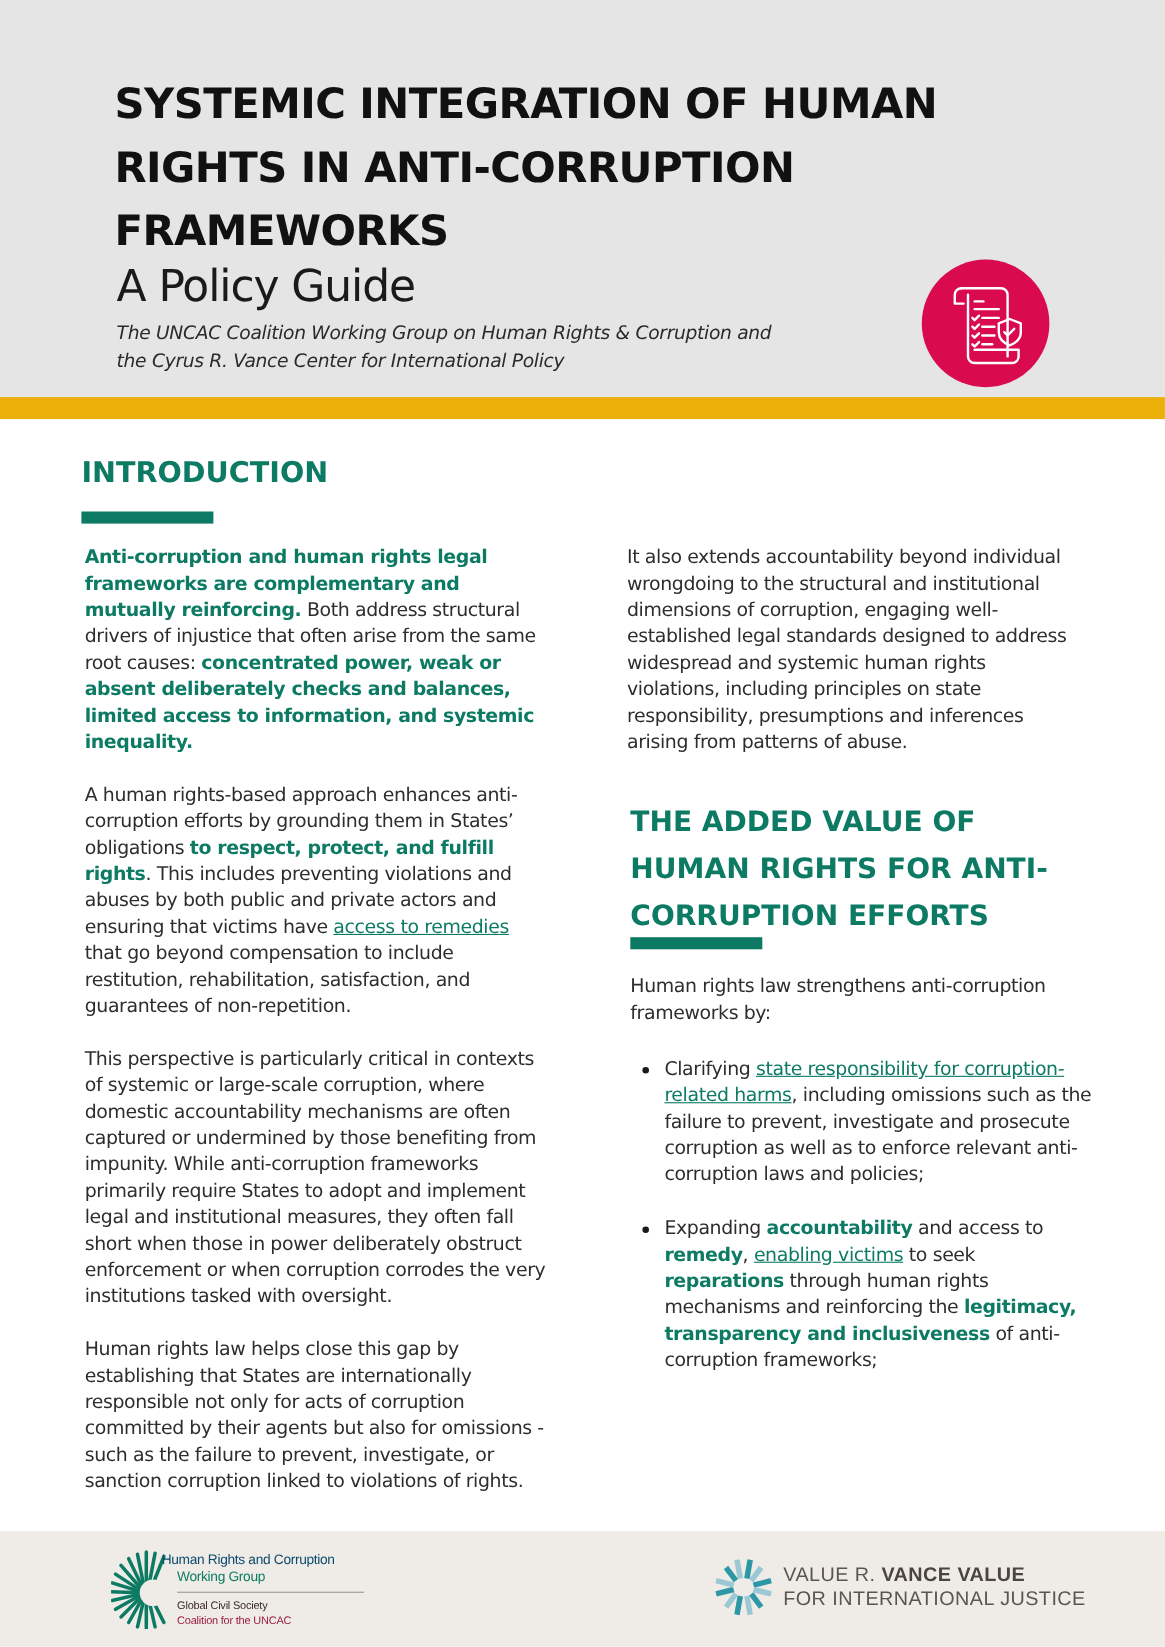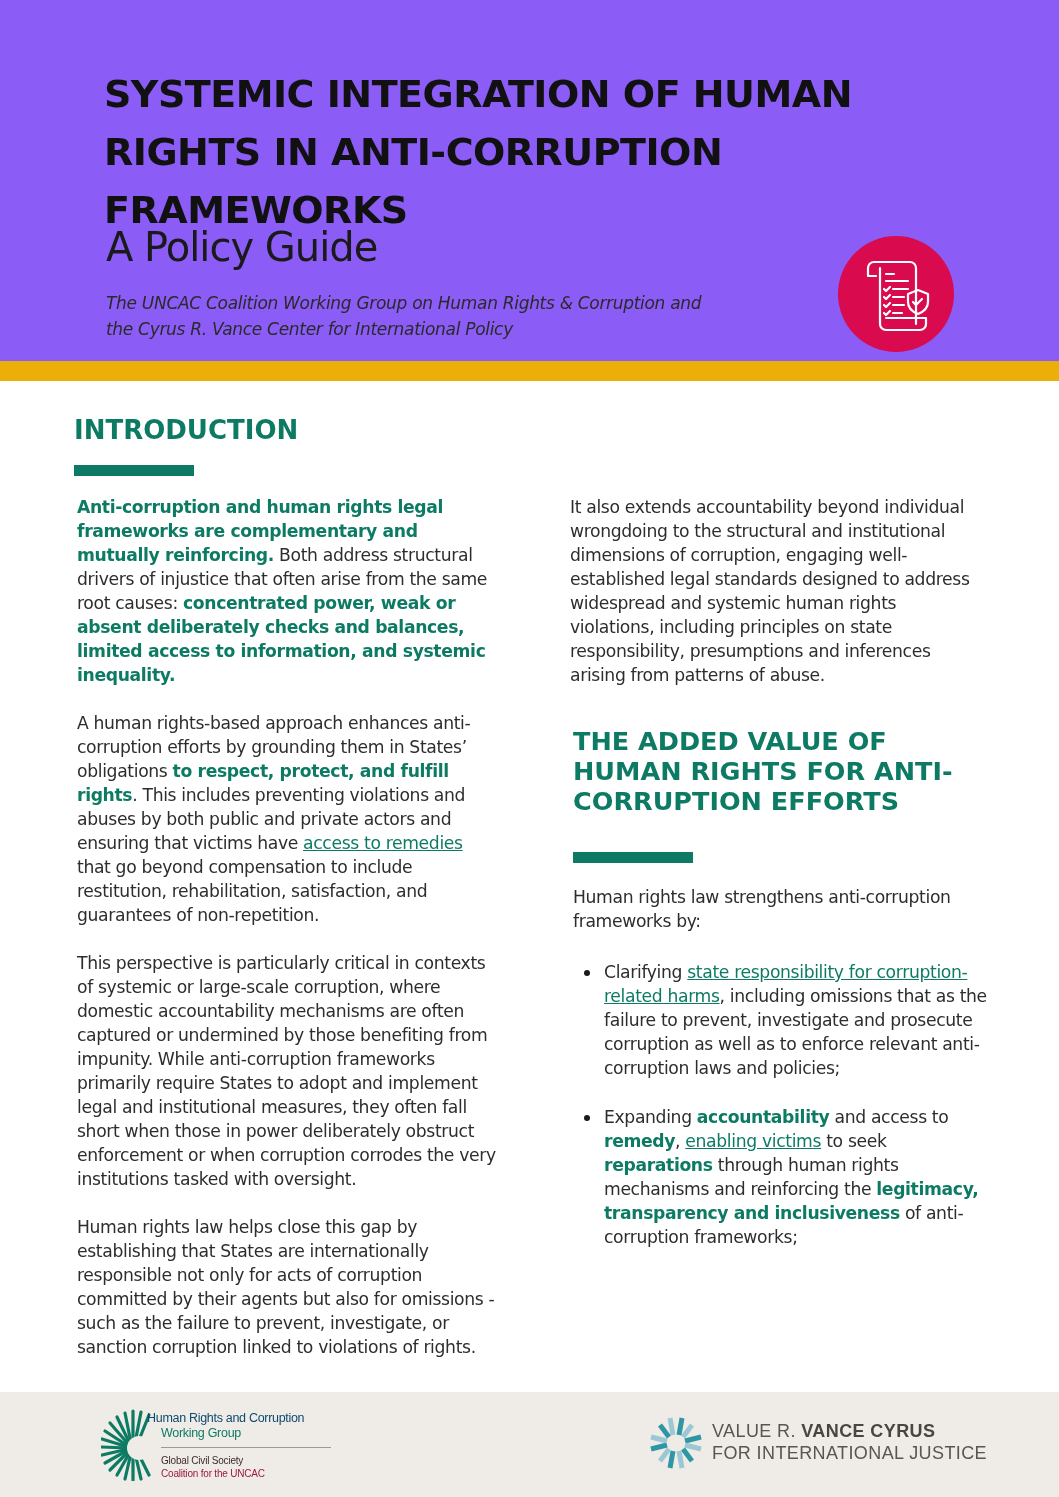--- a/index.html
+++ b/index.html
@@ -4,34 +4,34 @@
 <style>
   html, body { margin: 0; padding: 0; }
   body {
     width: 1059px; height: 1497px; position: relative; overflow: hidden;
     background: #ffffff;
     font-family: "Liberation Sans", "DejaVu Sans", sans-serif;
     color: #2b2b2b;
   }
   .header {
     position: absolute; left: 0; top: 0; width: 1059px; height: 361px;
-    background: #8b5cf6;
+    background: #e5e5e5;
   }
   .gold-stripe {
     position: absolute; left: 0; top: 361px; width: 1059px; height: 20px;
     background: #ecaf0a;
   }
   .title {
     position: absolute; left: 104px; top: 40px; width: 780px;
     font-family: "DejaVu Sans", sans-serif; font-weight: bold;
     font-size: 38px; line-height: 58px; color: #111111;
     letter-spacing: -0.5px; text-transform: uppercase;
   }
   .subtitle {
-    position: absolute; left: 106px; top: 222px;
+    position: absolute; left: 106px; top: 236px;
     font-family: "DejaVu Sans", sans-serif; font-weight: normal;
     font-size: 40px; line-height: 50px; color: #1a1a1a; letter-spacing: -1px;
   }
   .authors {
     position: absolute; left: 106px; top: 290px; width: 620px;
     font-family: "DejaVu Sans", sans-serif; font-style: italic;
     font-size: 17px; line-height: 26px; color: #2a2a2a; letter-spacing: -0.3px;
   }
   .doc-badge {
     position: absolute; left: 838px; top: 236px; width: 116px; height: 116px;
@@ -47,21 +47,21 @@
   .hl { color: #0d7b64; font-weight: bold; }
   .lnk { color: #0d7b64; text-decoration: underline; font-weight: normal; }
 
   .section-h {
     font-family: "DejaVu Sans", sans-serif; font-weight: bold;
     color: #0d7b64; text-transform: uppercase; margin: 0;
   }
   .intro-h { position: absolute; left: 74px; top: 414px; font-size: 26px; line-height: 32px; }
   .intro-bar { position: absolute; left: 74px; top: 465px; width: 120px; height: 11px; background: #0d7b64; }
 
-  .added-h { position: absolute; left: 573px; top: 726px; width: 400px; font-size: 25.5px; line-height: 30px; }
+  .added-h { position: absolute; left: 573px; top: 726px; width: 400px; font-size: 25.5px; line-height: 43px; }
   .added-bar { position: absolute; left: 573px; top: 852px; width: 120px; height: 11px; background: #0d7b64; }
   .added-intro { position: absolute; left: 573px; top: 885px; width: 415px; }
 
   .bullets { position: absolute; left: 573px; top: 960px; width: 420px; list-style: none; padding: 0; margin: 0; }
   .bullets li { position: relative; padding-left: 31px; margin-bottom: 25px; }
   .bullets li::before {
     content: ""; position: absolute; left: 11px; top: 10px;
     width: 6px; height: 6px; border-radius: 50%; background: #1a1a1a;
   }
 
@@ -132,21 +132,21 @@
 <div class="col col-right">
   <p>It also extends accountability beyond individual wrongdoing to the structural and institutional dimensions of corruption, engaging well-established legal standards designed to address widespread and systemic human rights violations, including principles on state responsibility, presumptions and inferences arising from patterns of abuse.</p>
 </div>
 
 <h2 class="section-h added-h">THE ADDED VALUE OF HUMAN RIGHTS FOR ANTI-CORRUPTION EFFORTS</h2>
 <div class="added-bar"></div>
 <div class="col added-intro">Human rights law strengthens anti-corruption frameworks by:</div>
 
 <ul class="col bullets">
   <li>
-    <span>Clarifying </span><a class="lnk">state responsibility for corruption-related harms</a><span>, including omissions that as the failure to prevent, investigate and prosecute corruption as well as to enforce relevant anti-corruption laws and policies;</span>
+    <span>Clarifying </span><a class="lnk">state responsibility for corruption-related harms</a><span>, including omissions such as the failure to prevent, investigate and prosecute corruption as well as to enforce relevant anti-corruption laws and policies;</span>
   </li>
   <li>
     <span>Expanding </span><span class="hl">accountability</span><span> and access to </span><span class="hl">remedy</span><span>, </span><a class="lnk">enabling victims</a><span> to seek </span><span class="hl">reparations</span><span> through human rights mechanisms and reinforcing the </span><span class="hl">legitimacy, transparency and inclusiveness</span><span> of anti-corruption frameworks;</span>
   </li>
 </ul>
 
 <div class="footer"></div>
 
 <div class="hrc-logo">
   <svg width="56" height="72" viewBox="0 0 56 72">
@@ -188,15 +188,15 @@
       <line x1="53" y1="34" x2="37" y2="30" stroke="#9cc7d4"></line>
       <line x1="44" y1="46" x2="35" y2="34" stroke="#2d97a6"></line>
       <line x1="34" y1="53" x2="31" y2="36" stroke="#9cc7d4"></line>
       <line x1="22" y1="53" x2="25" y2="36" stroke="#2d97a6"></line>
       <line x1="12" y1="46" x2="21" y2="34" stroke="#9cc7d4"></line>
       <line x1="3" y1="34" x2="19" y2="30" stroke="#2d97a6"></line>
       <line x1="3" y1="22" x2="19" y2="26" stroke="#9cc7d4"></line>
       <line x1="12" y1="10" x2="21" y2="22" stroke="#2d97a6"></line>
     </g>
   </svg>
-  <div class="vance-l1"><span>VALUE R. </span><b>VANCE CYRUS</b></div>
+  <div class="vance-l1"><span>VALUE R. </span><b>VANCE VALUE</b></div>
   <div class="vance-l2">FOR INTERNATIONAL JUSTICE</div>
 </div>
 
 </body></html>

